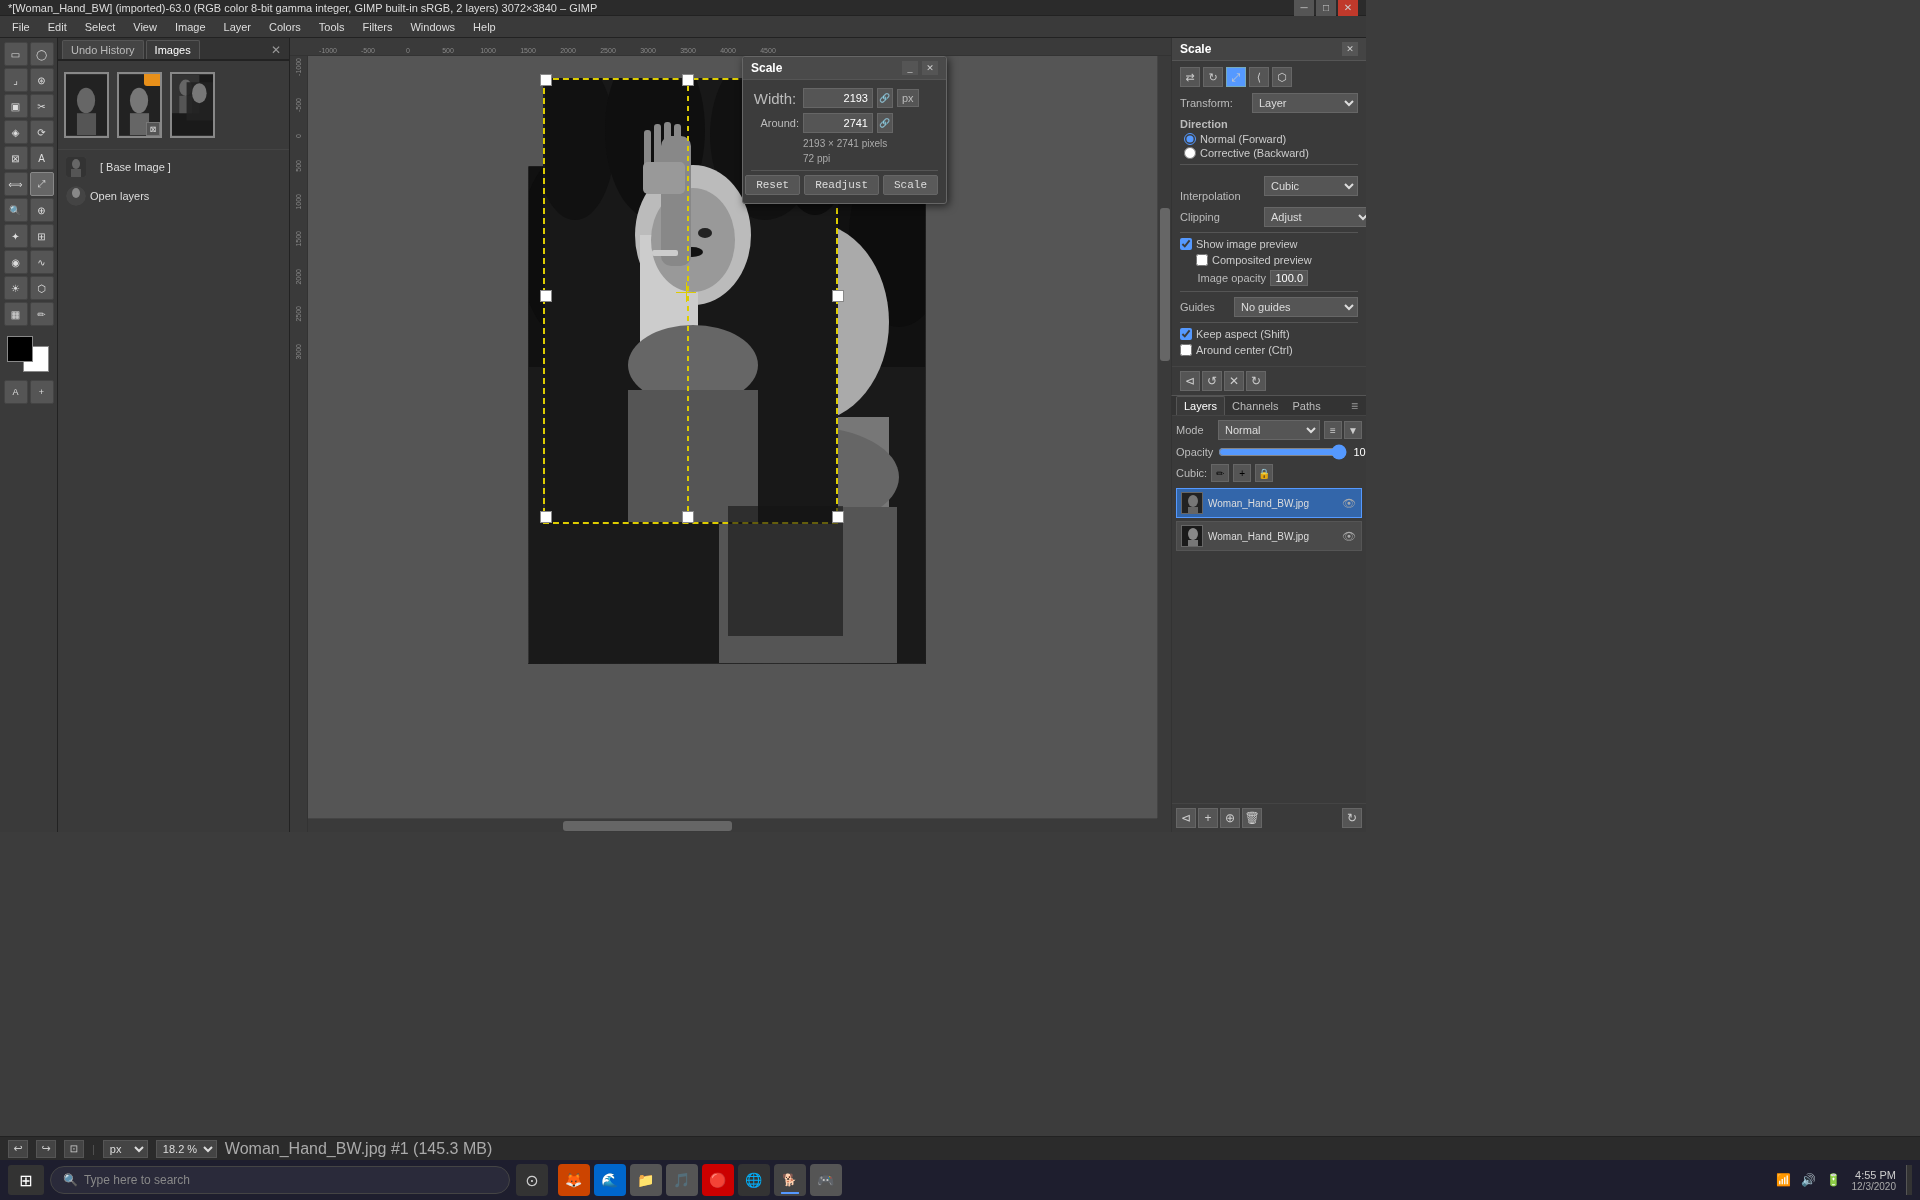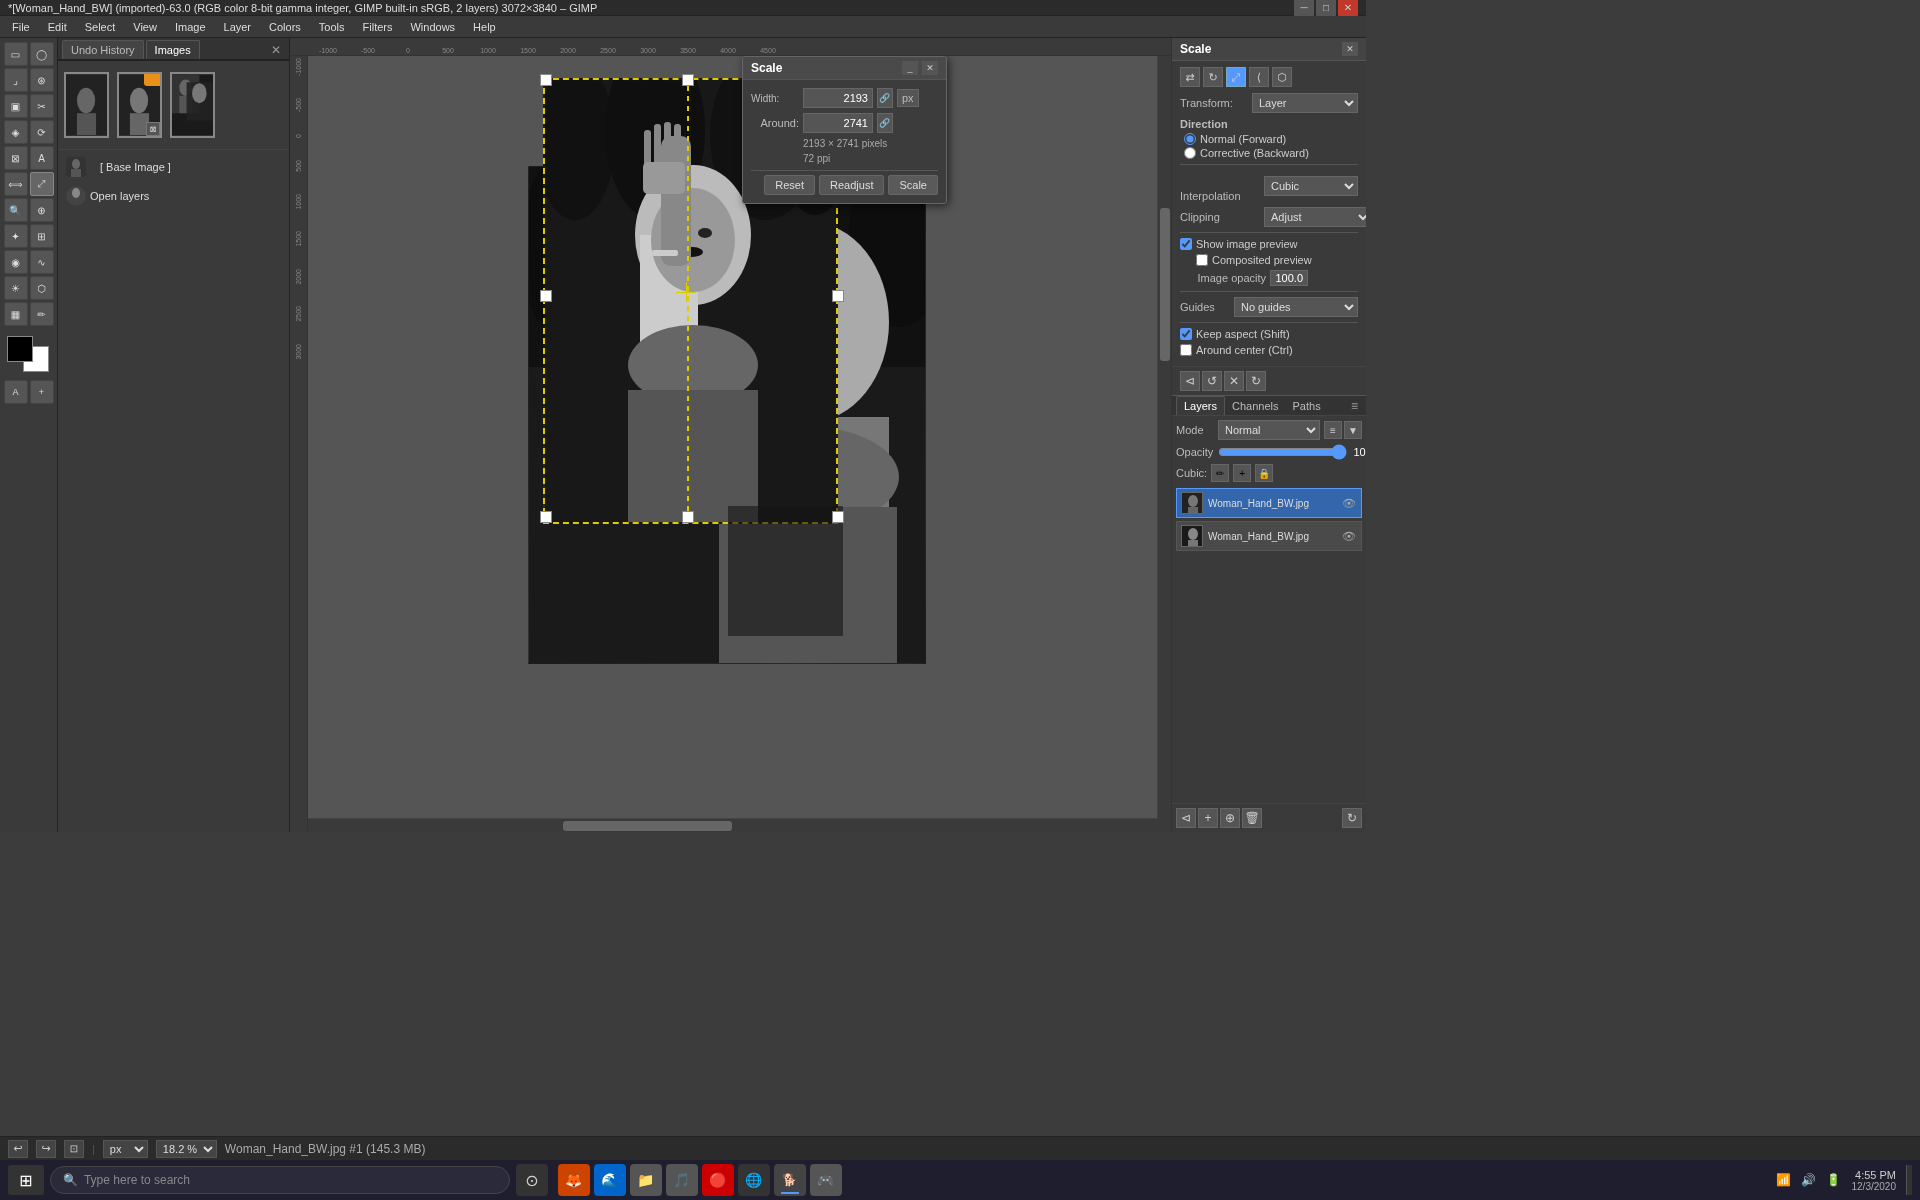--- a/index.html
+++ b/index.html
@@ -344,20 +344,21 @@
       justify-content: flex-end;
     }
     .scale-btn {
       padding: 3px 10px;
       background: #555;
       border: 1px solid #666;
       color: #ddd;
       font-size: 11px;
       cursor: pointer;
       border-radius: 2px;
+      font-family: Liberation Mono, monospace;
     }
     .scale-btn.primary { background: #5a5a5a; }
 
     
     #right-panel {
       width: 195px;
       background: #3a3a3a;
       border-left: 1px solid #222;
       display: flex;
       flex-direction: column;
@@ -1045,21 +1046,21 @@
         <div id="scale-dialog-header" style="background:#4a4a4a;padding:4px 8px;border-bottom:1px solid #555;display:flex;align-items:center;justify-content:space-between;">
           <span style="font-size:12px;font-weight:bold;color:#fff;">Scale</span>
           <div style="display:flex;gap:4px;">
             <button style="width:16px;height:14px;background:#555;border:none;color:#ccc;font-size:9px;cursor:pointer;">_</button>
             <button style="width:16px;height:14px;background:#555;border:none;color:#ccc;font-size:9px;cursor:pointer;">✕</button>
           </div>
         </div>
         <div id="scale-dialog-body" style="padding:8px;">
 
           <div class="scale-row" style="display:flex;align-items:center;margin-bottom:5px;gap:4px;">
-            <span class="scale-label" style="width:48px;font-size:10px;color:#bbb;text-align:left;">Width:</span>
+            <span class="scale-label" style="width:48px;font-size:15px;color:#bbb;text-align:center;">Width:</span>
             <input class="scale-input" type="text" style="width: 70px; height: 20px; background: rgb(85, 85, 85); border: 1px solid rgb(102, 102, 102); color: rgb(255, 255, 255); font-size: 11px; padding: 0px 4px; text-align: right;" value="2193">
             <button style="width:16px;height:20px;background:#555;border:1px solid #666;color:#ccc;font-size:9px;cursor:pointer;display:flex;align-items:center;justify-content:center;">🔗</button>
             <span class="scale-unit" style="font-size:11px;color:#bbb;background:#555;border:1px solid #666;padding:2px 4px;cursor:pointer;">px</span>
           </div>
 
           <div class="scale-row" style="display:flex;align-items:center;margin-bottom:5px;gap:4px;">
             <span class="scale-label" style="width:48px;font-size:11px;color:#bbb;text-align:right;">Around:</span>
             <input class="scale-input" type="text" style="width: 70px; height: 20px; background: rgb(85, 85, 85); border: 1px solid rgb(102, 102, 102); color: rgb(255, 255, 255); font-size: 11px; padding: 0px 4px; text-align: right;" value="2741">
             <button style="width:16px;height:20px;background:#555;border:1px solid #666;color:#ccc;font-size:9px;cursor:pointer;display:flex;align-items:center;justify-content:center;">🔗</button>
             <span style="width:28px;"></span>
@@ -1289,21 +1290,21 @@
     <option>mm</option>
   </select>
 
   <select style="height:18px;background:#444;border:1px solid #555;color:#ddd;font-size:11px;padding:0 2px;">
     <option selected="">18.2 %</option>
     <option>25 %</option>
     <option>50 %</option>
     <option>100 %</option>
   </select>
 
-  <span class="status-item" style="font-size:12px;color:#aaa;">Woman_Hand_BW.jpg #1 (145.3 MB)</span>
+  <span class="status-item" style="font-size:16px;color:#aaa;">Woman_Hand_BW.jpg #1 (145.3 MB)</span>
 </div>
 
 <div id="taskbar" style="position:fixed;bottom:0;left:0;right:0;height:40px;background:#1e1e2e;display:flex;align-items:center;padding:0 8px;gap:6px;z-index:9999;">
 
   <button class="taskbar-start" style="width:36px;height:30px;background:#333;border:none;border-radius:3px;display:flex;align-items:center;justify-content:center;cursor:pointer;color:#fff;font-size:16px;">⊞</button>
 
   <div class="taskbar-search" style="max-width:460px;height:28px;background:#2a2a3a;border:1px solid #444;border-radius:14px;display:flex;align-items:center;padding:0 12px;gap:6px;cursor:text;flex:0 0 460px;">
     <span class="taskbar-search-icon" style="color:#888;font-size:12px;">🔍</span>
     <span class="taskbar-search-text" style="font-size:12px;color:#888;">Type here to search</span>
   </div>

